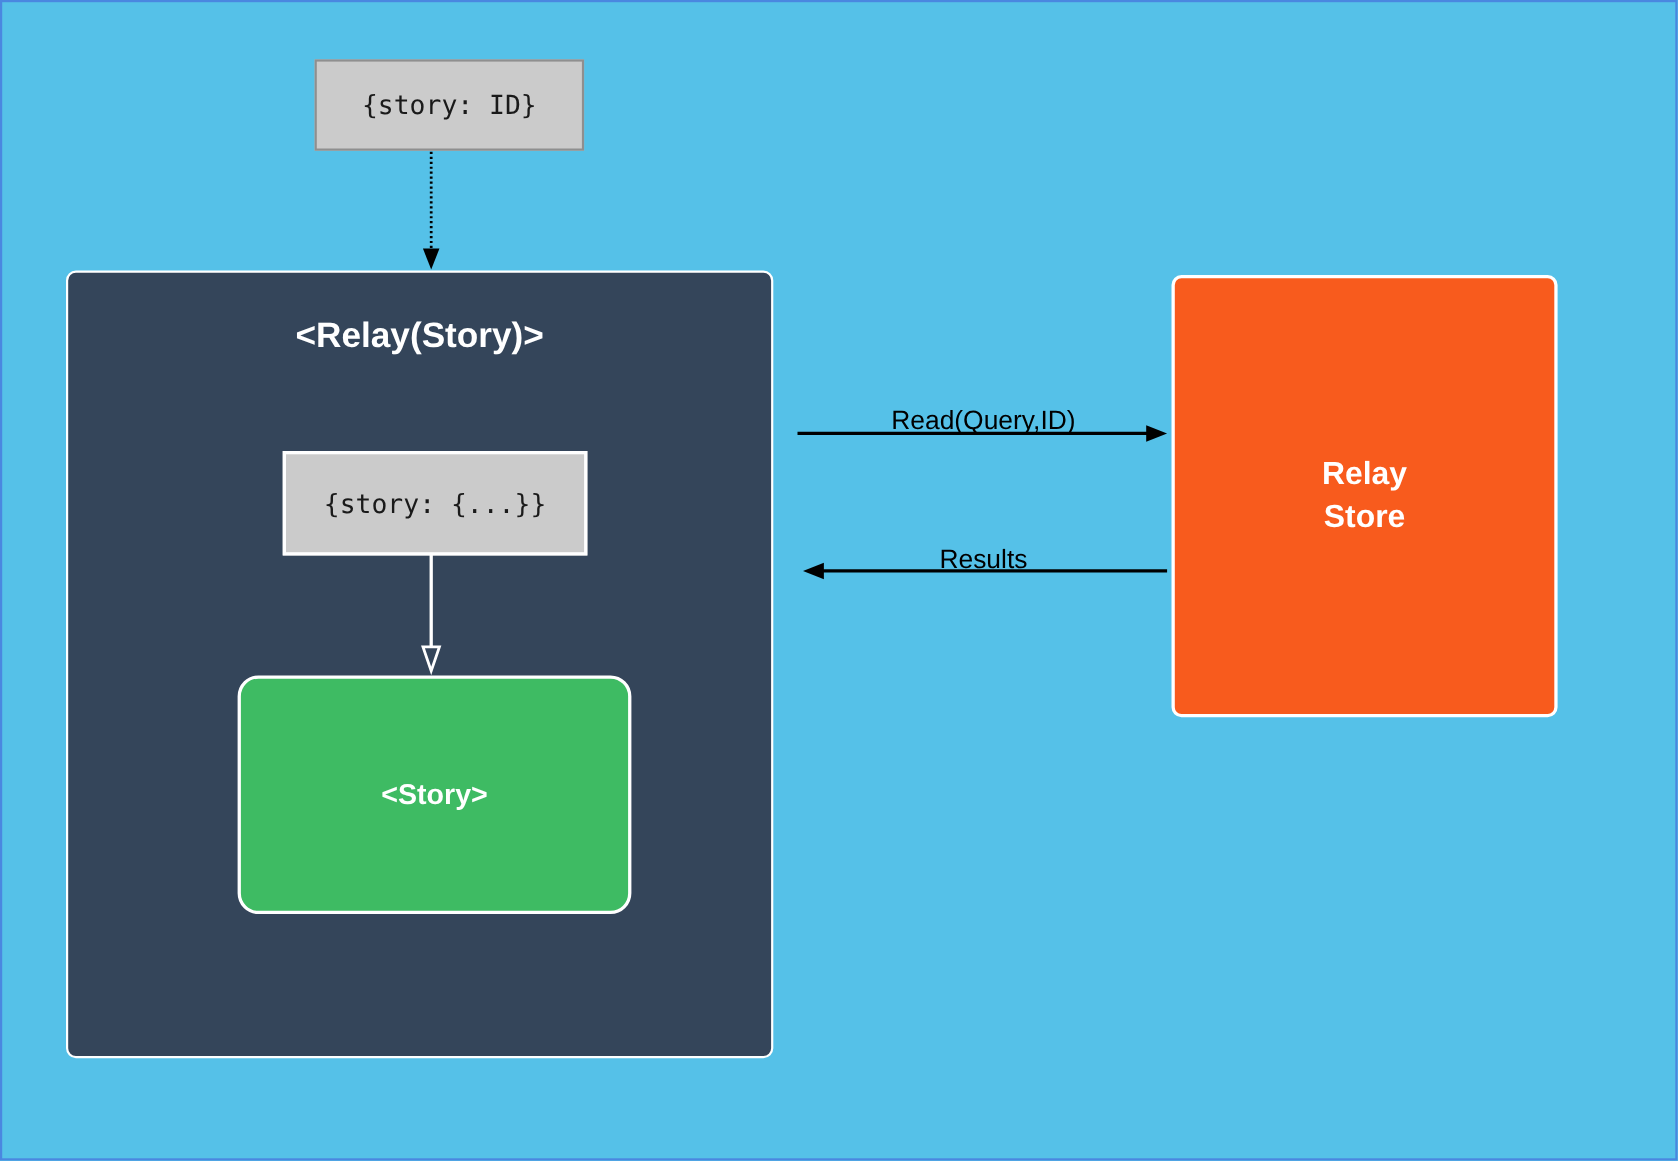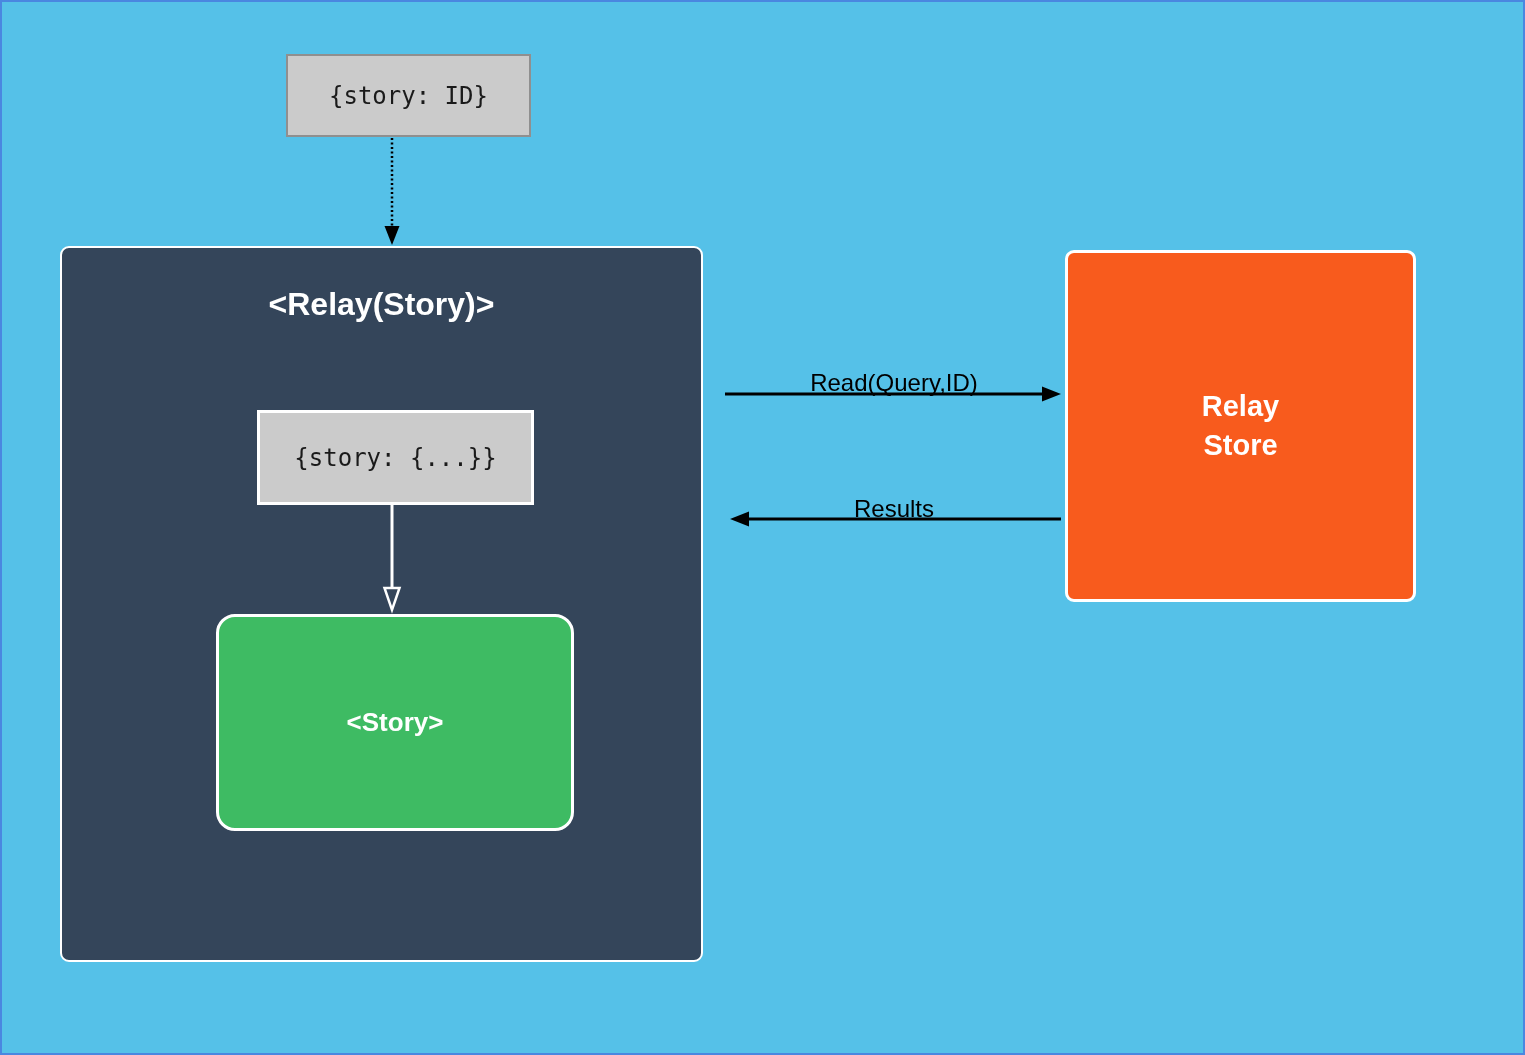--- a/index.html
+++ b/index.html
@@ -45,21 +45,21 @@
   .story-box {
     left: 154px; top: 366px; width: 358px; height: 217px;
     background: #3EBB63;
     border: 3px solid #ffffff;
     border-radius: 19px;
     display: flex; align-items: center; justify-content: center;
     color: #ffffff; font-size: 26px; font-weight: bold;
   }
 
   .relay-store-box {
-    left: 1063px; top: 248px; width: 351px; height: 352px;
+    left: 1063px; top: 248px; width: 351px; height: 402px;
     background: #F85B1D;
     border: 3px solid #ffffff;
     border-radius: 9px;
     display: flex; align-items: center; justify-content: center;
     text-align: center;
     color: #ffffff; font-size: 29px; font-weight: bold;
     line-height: 39px;
     white-space: pre-line;
   }
 

